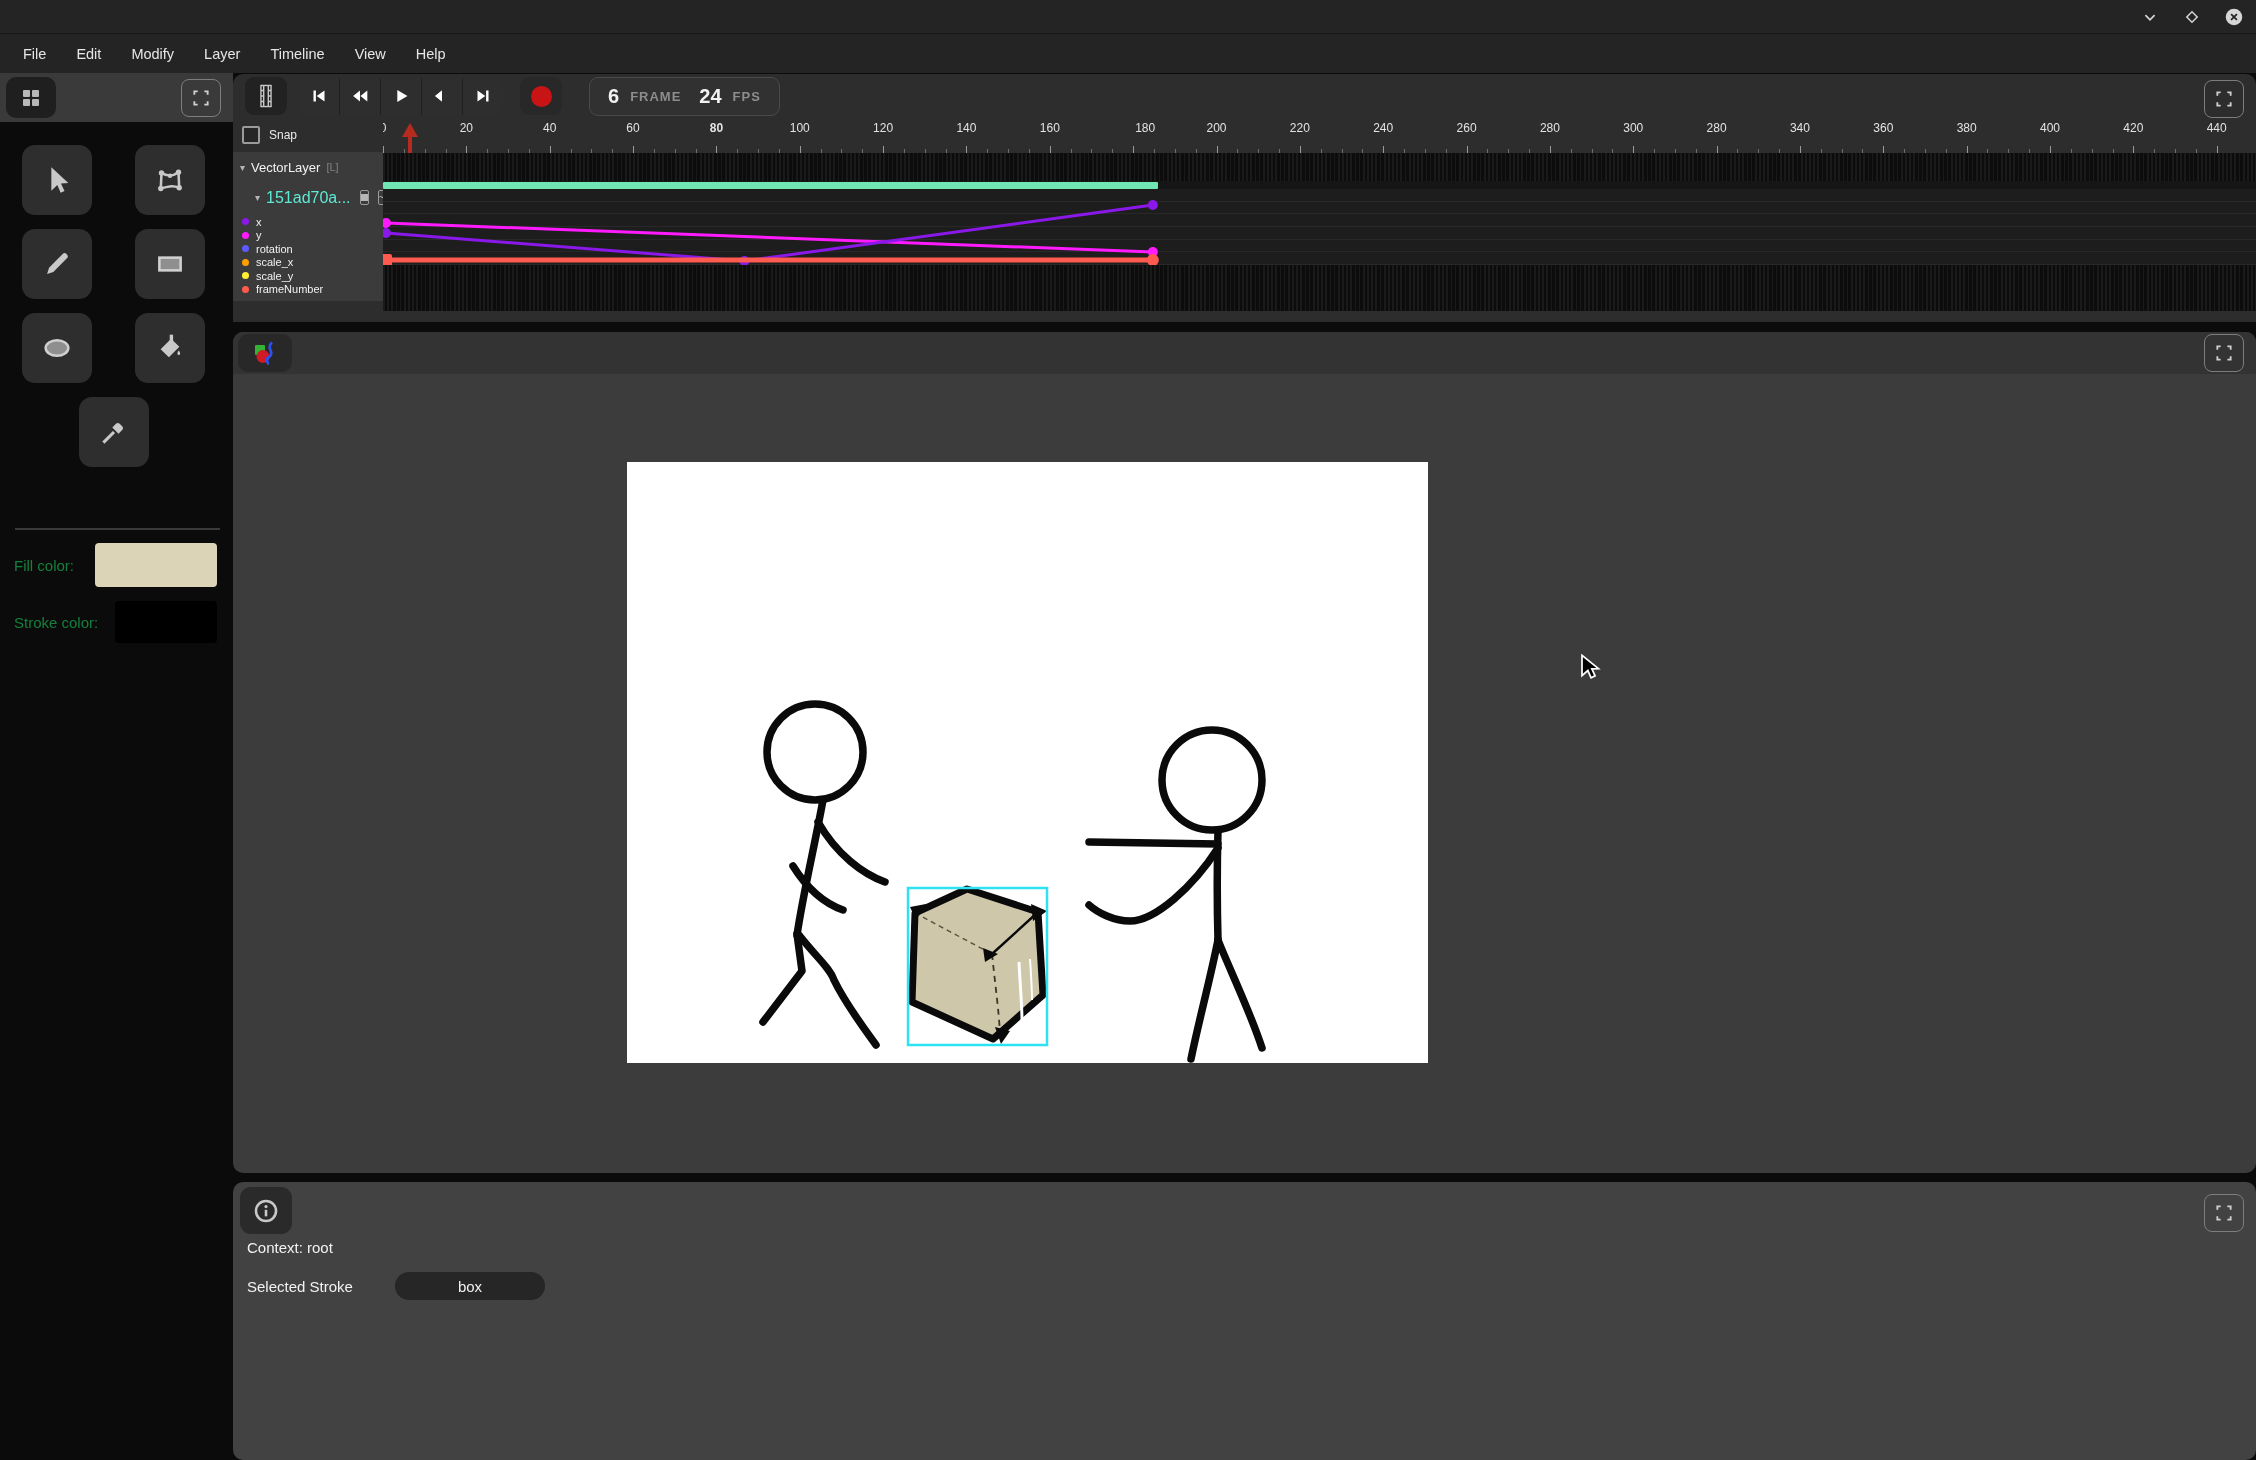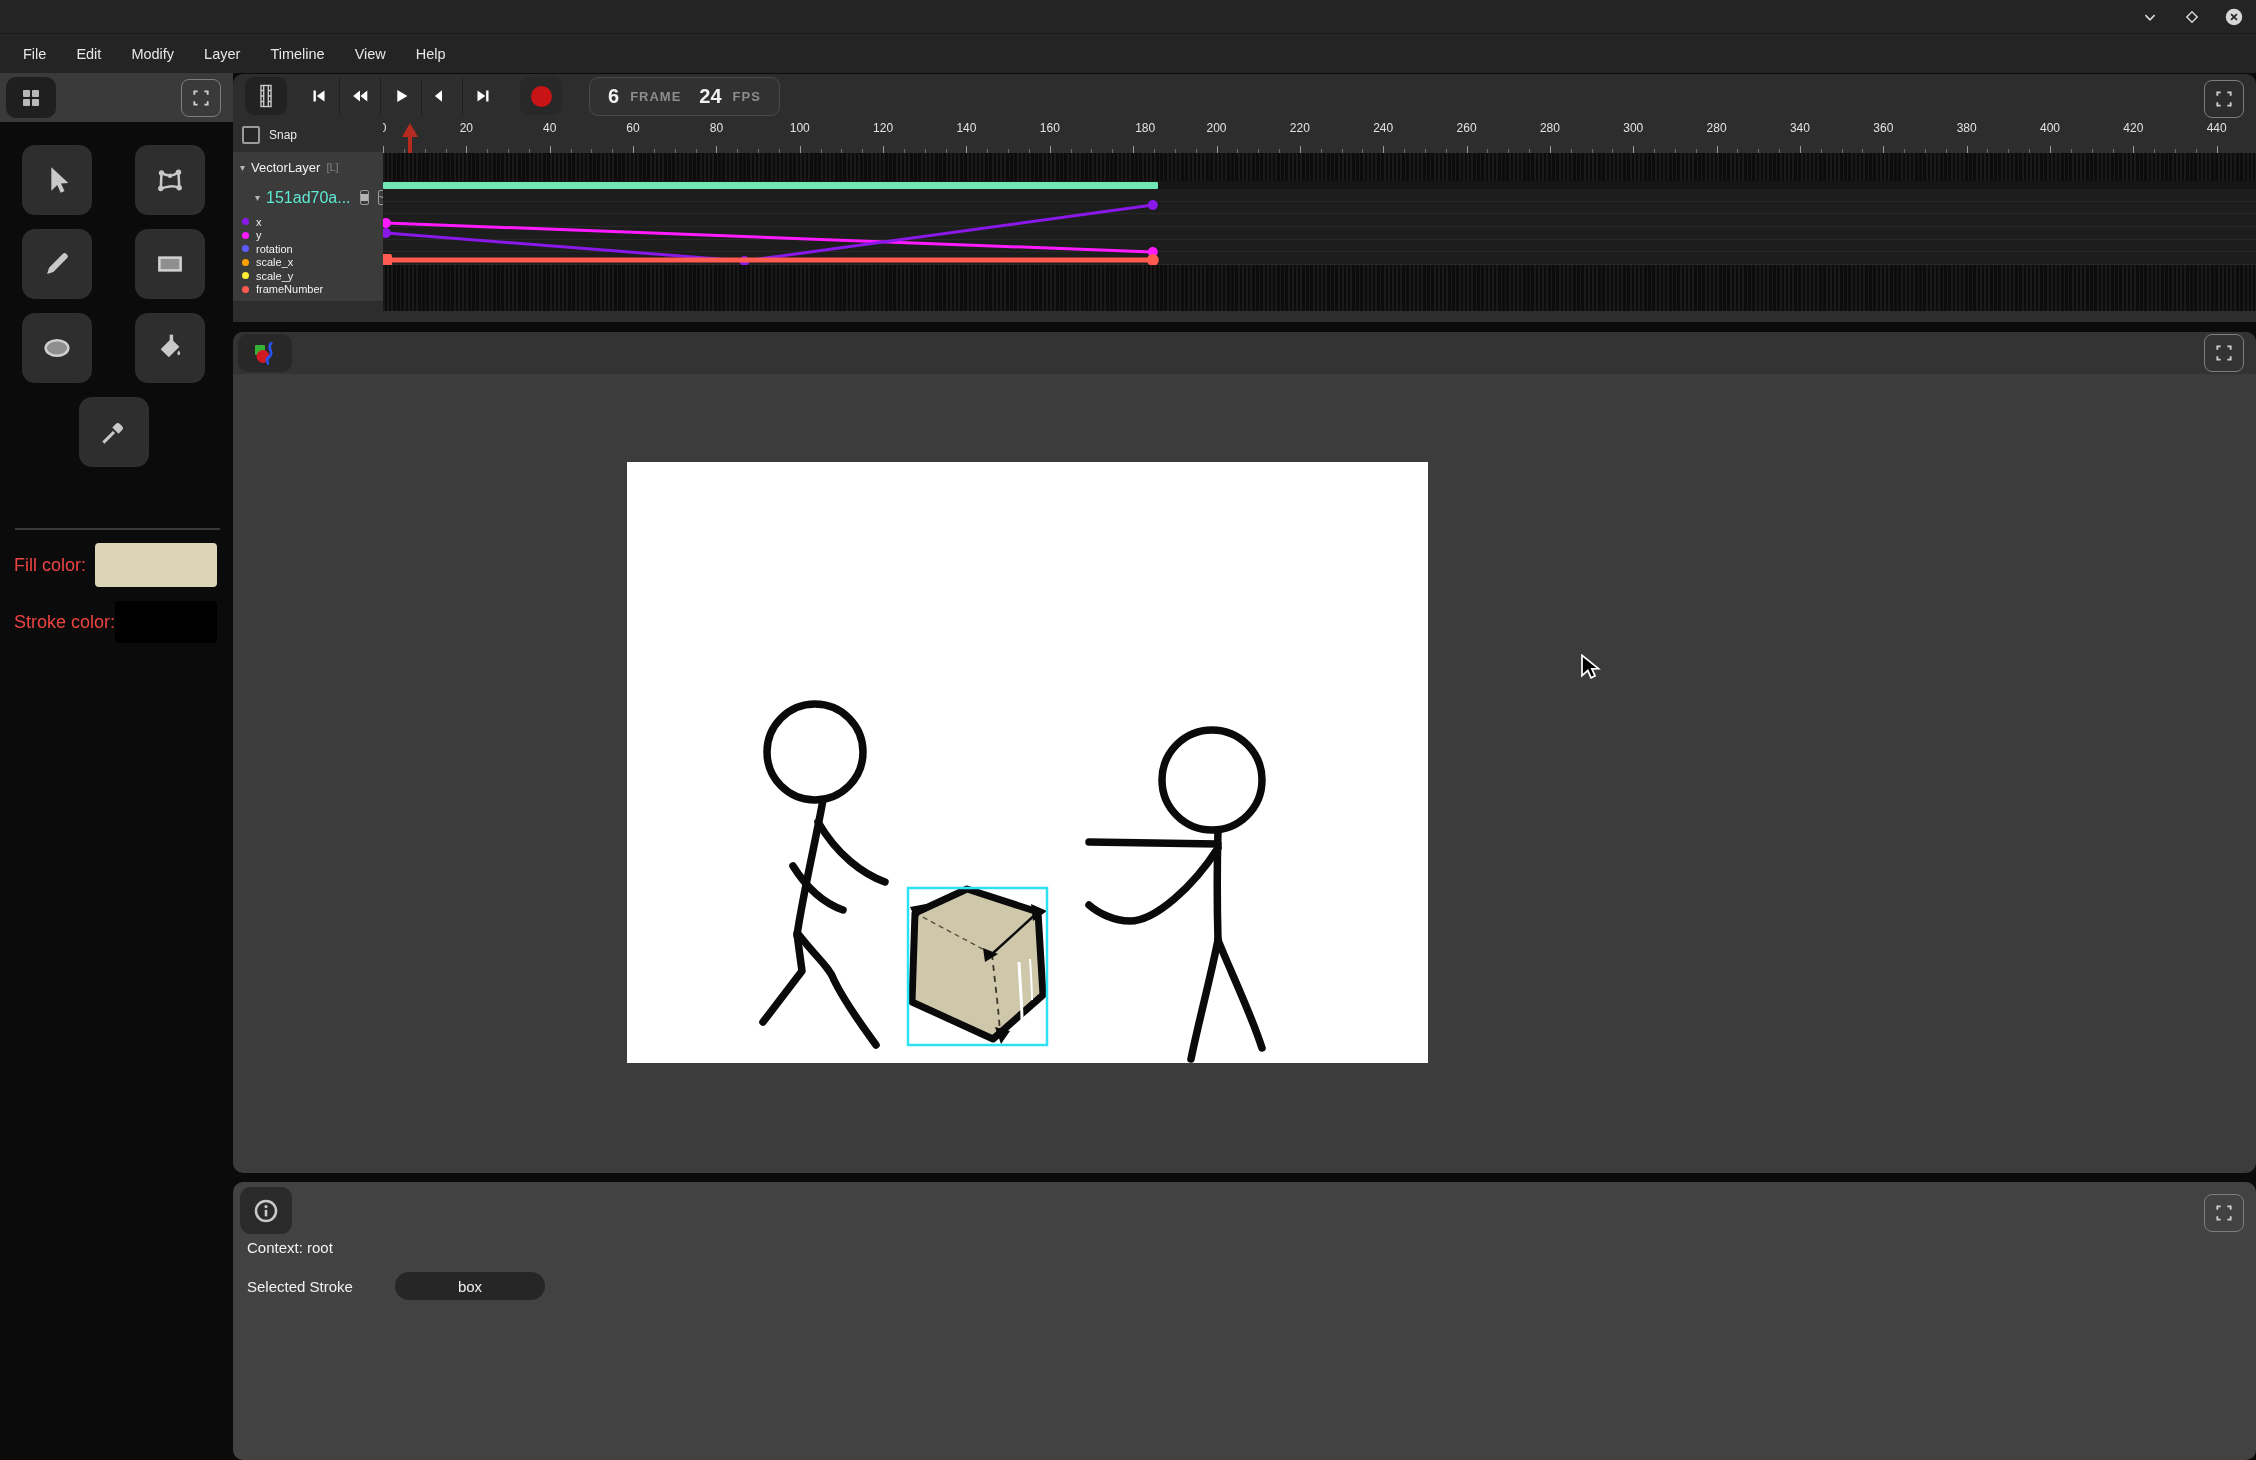--- a/index.html
+++ b/index.html
@@ -17,21 +17,21 @@
   .grid-btn{width:50px;height:41px;background:#1f1f1f;border-radius:10px;display:flex;align-items:center;justify-content:center;}
   .spacer{flex:1;}
   .fs-btn{width:40px;height:38px;border:1px solid #7d7d7d;border-radius:8px;background:transparent;display:flex;align-items:center;justify-content:center;box-sizing:border-box;}
   .tools{position:absolute;left:0;top:54px;width:233px;display:grid;grid-template-columns:70px 70px;gap:14px 43px;padding:18px 0 0 22px;}
   .tool-btn{width:70px;height:70px;background:#2e2e2e;border-radius:13px;display:flex;align-items:center;justify-content:center;}
   .tool-wide{grid-column:1/3;justify-self:center;}
   .side-divider{position:absolute;left:15px;top:455px;width:205px;height:2px;background:#3a3a3a;}
   .color-row{position:absolute;left:0;width:233px;display:flex;align-items:center;justify-content:space-between;padding:0 16px 0 14px;box-sizing:border-box;}
   .color-row.fill{top:468px;height:48px;}
   .color-row.stroke{top:526px;height:46px;}
-  .color-label{color:#ef4444;font-size:18px;}
+  .color-label{color:#15803d;font-size:15px;}
   .swatch{border-radius:4px;}
   .swatch.fill{width:122px;height:44px;}
   .swatch.stroke{width:102px;height:42px;}
   
   .panel{position:absolute;background:#2d2d2d;border-radius:10px 10px 0 0;}
   
   .timeline-panel{left:233px;top:74px;width:2023px;height:248px;overflow:hidden;}
   .tl-header{height:44px;display:flex;align-items:center;padding:0 12px;gap:9px;}
   .film-btn{width:42px;height:38px;background:#222;border-radius:9px;display:flex;align-items:center;justify-content:center;}
   .transport{display:flex;border-radius:9px;overflow:hidden;margin-left:3px;}
@@ -333,21 +333,21 @@
           <span class="ruler-label" style="left: 166.7px;">40</span>
           <div class="tick minor" style="left: 187.537px;"></div>
           <div class="tick minor" style="left: 208.375px;"></div>
           <div class="tick minor" style="left: 229.213px;"></div>
           <div class="tick major" style="left: 250.05px;"></div>
           <span class="ruler-label" style="left: 250.05px;">60</span>
           <div class="tick minor" style="left: 270.887px;"></div>
           <div class="tick minor" style="left: 291.725px;"></div>
           <div class="tick minor" style="left: 312.562px;"></div>
           <div class="tick major" style="left: 333.4px;"></div>
-          <span class="ruler-label" style="left: 333.4px;">80</span>
+          <span class="ruler-label" style="left: 333.4px; font-weight: bold;">80</span>
           <div class="tick minor" style="left: 354.238px;"></div>
           <div class="tick minor" style="left: 375.075px;"></div>
           <div class="tick minor" style="left: 395.913px;"></div>
           <div class="tick major" style="left: 416.75px;"></div>
           <span class="ruler-label" style="left: 416.75px;">100</span>
           <div class="tick minor" style="left: 437.587px;"></div>
           <div class="tick minor" style="left: 458.425px;"></div>
           <div class="tick minor" style="left: 479.262px;"></div>
           <div class="tick major" style="left: 500.1px;"></div>
           <span class="ruler-label" style="left: 500.1px;">120</span>

